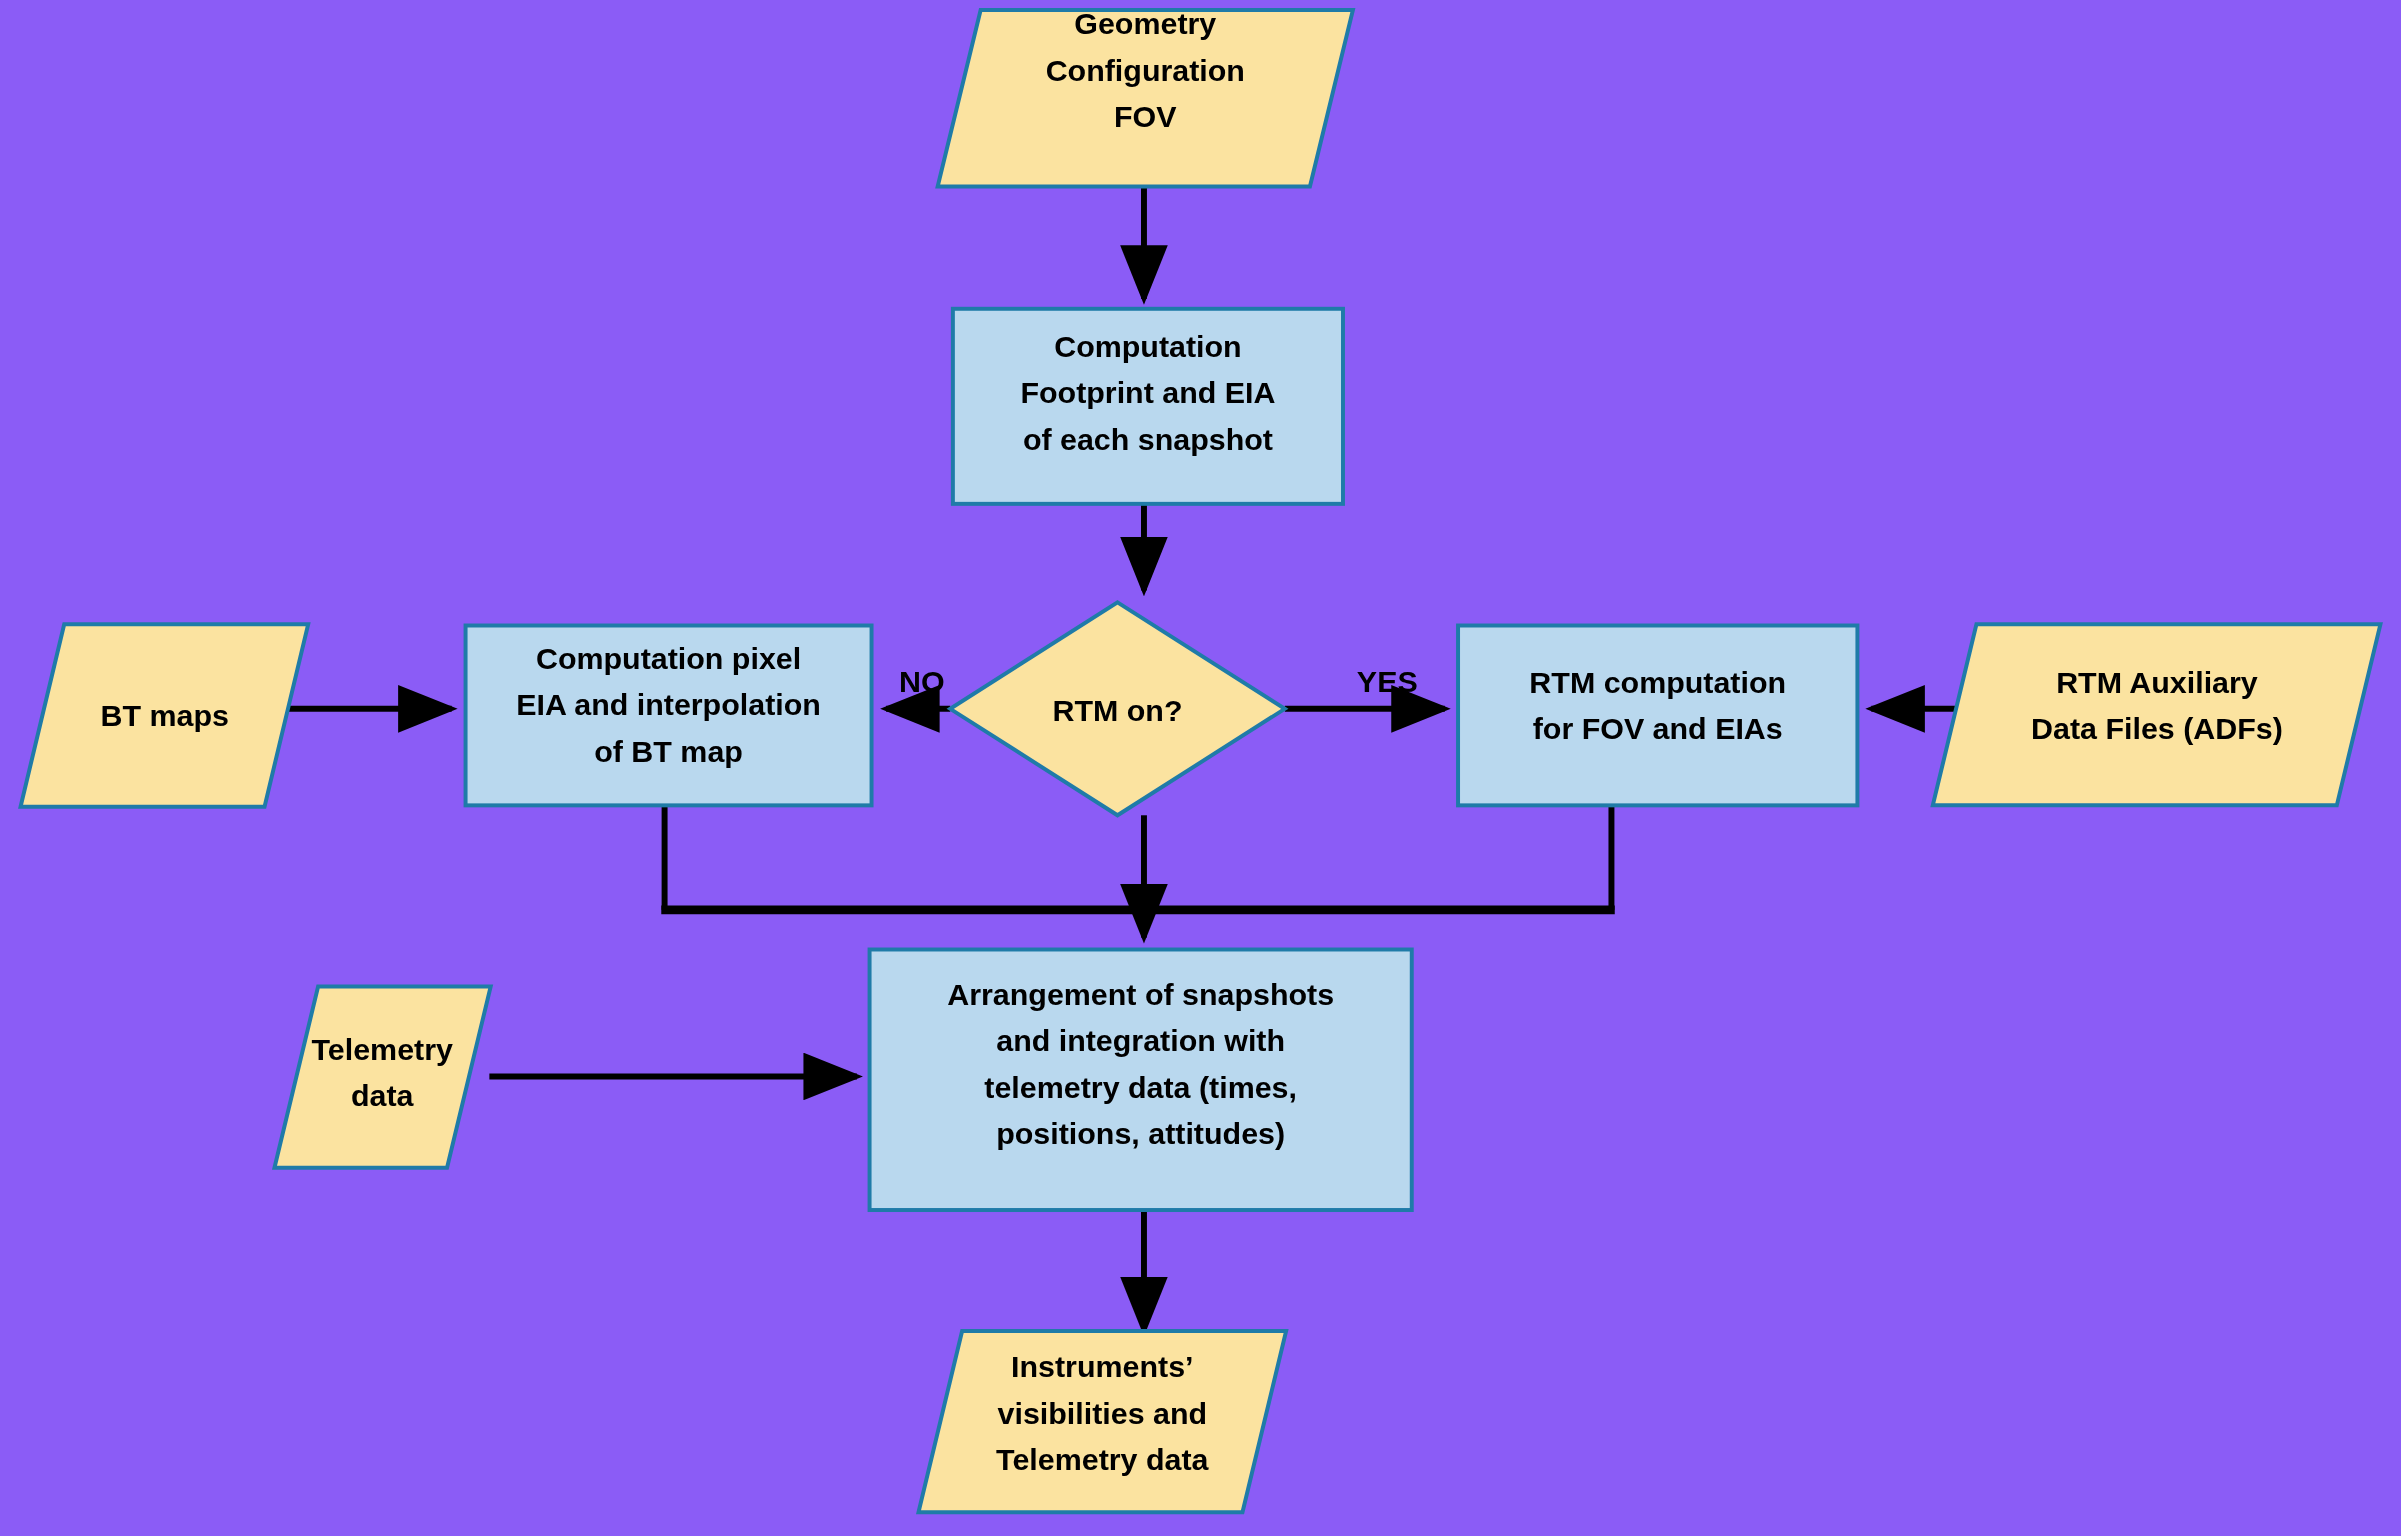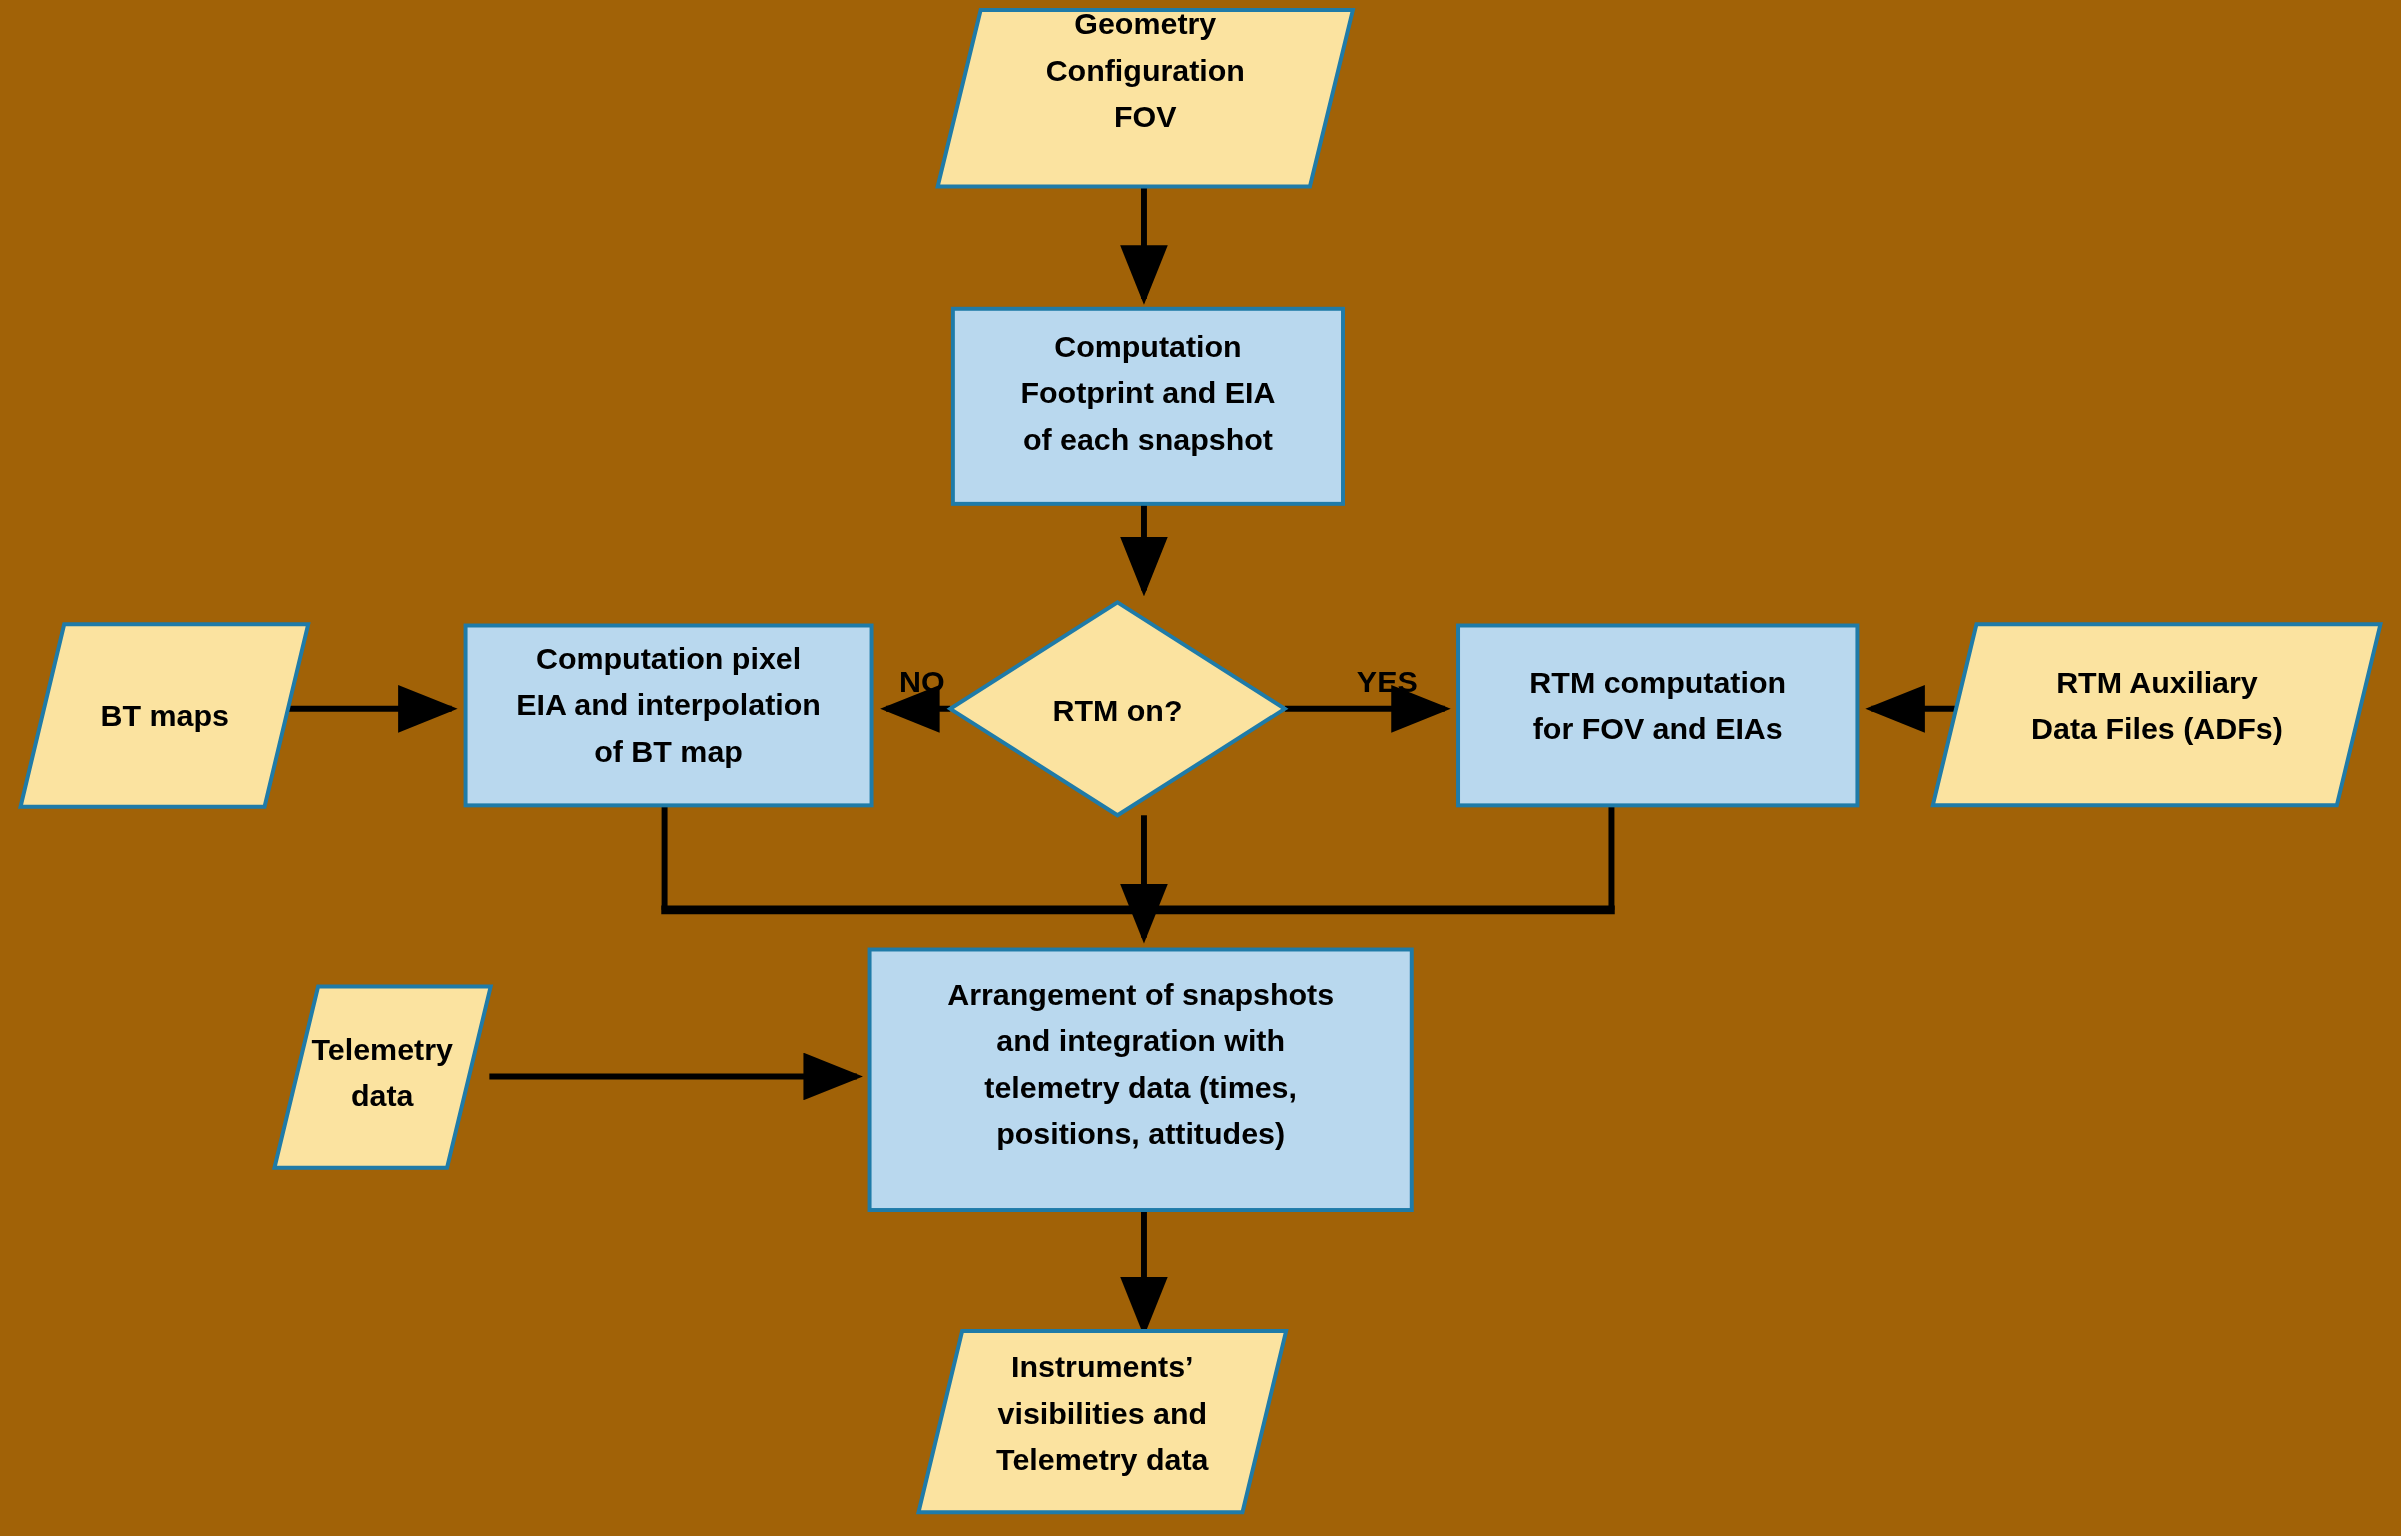--- a/index.html
+++ b/index.html
@@ -1,18 +1,18 @@
 <!DOCTYPE html>
 <html style="font-size:10.6px"><head>
 <meta charset="utf-8">
 <style>
   html,body{margin:0;padding:0;background:#ffffff;}
   body{width:2401px;height:1536px;overflow:hidden;
        font-family:"Liberation Sans", sans-serif;}
-  #diagram{position:relative;width:2401px;height:1536px;background:#a16207;}
+  #diagram{position:relative;width:2401px;height:1536px;background:#8b5cf6;}
   svg{position:absolute;left:0;top:0;width:2401px;height:1536px;display:block;}
   .node-fill-yellow{fill:#FBE3A0;stroke:#1F7BA8;stroke-width:6;}
   .node-fill-blue{fill:#B9D8EE;stroke:#1F7BA8;stroke-width:6;}
   .edge{stroke:#000000;stroke-width:9;fill:none;}
   .edge-thick{stroke:#000000;stroke-width:13;fill:none;}
   text{font-family:"Liberation Sans", sans-serif;font-weight:bold;fill:#000000;}
   .node-text{font-size:46px;text-anchor:middle;}
   .edge-label{font-size:46px;text-anchor:middle;}
 </style>
 </head>

